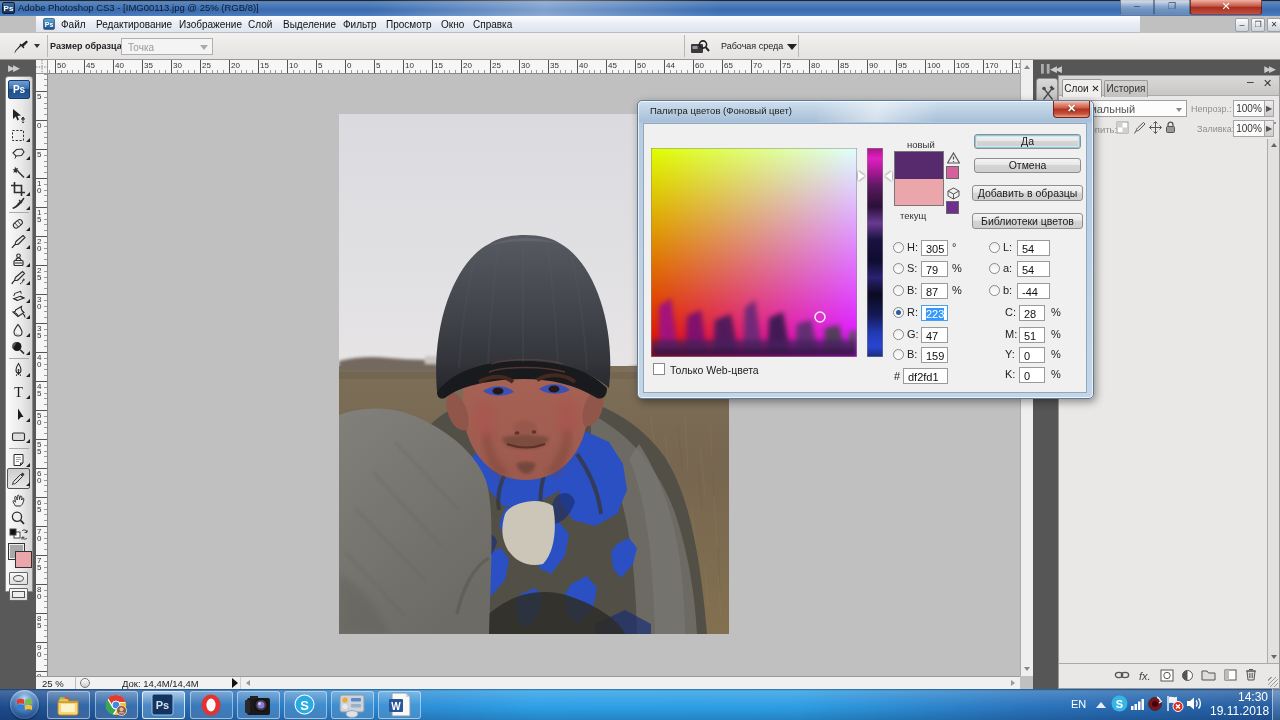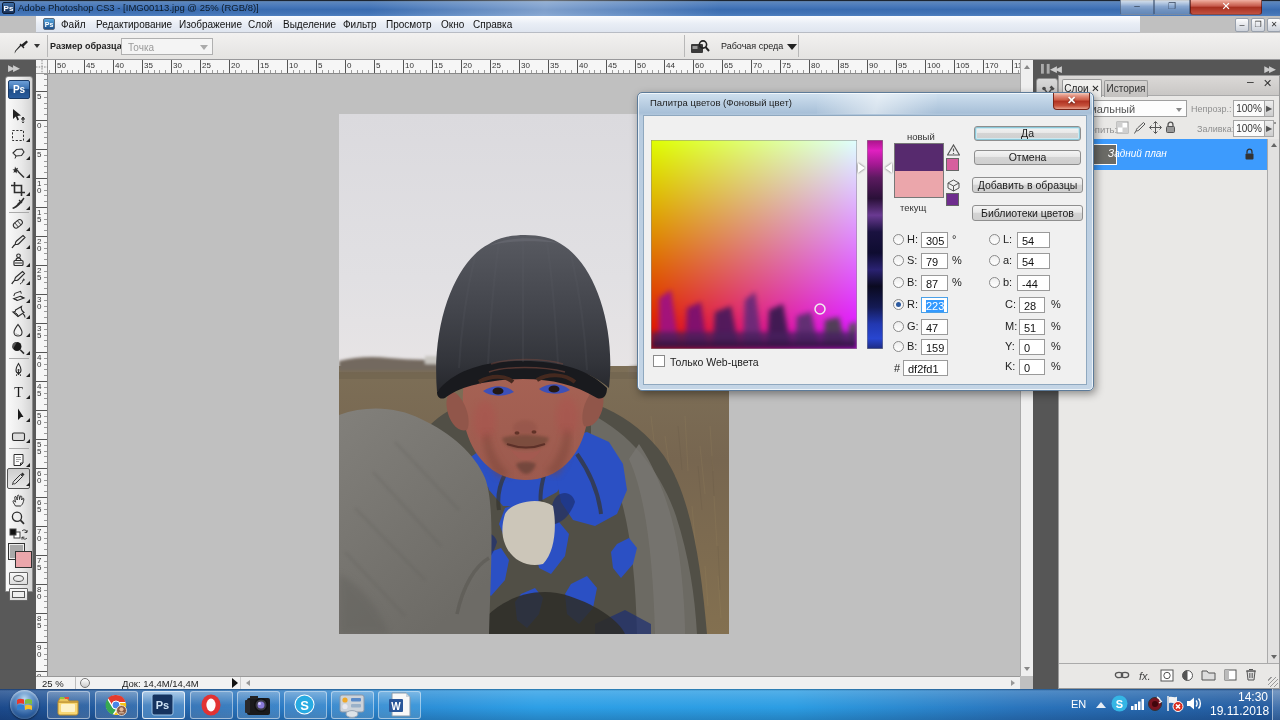--- a/index.html
+++ b/index.html
@@ -792,28 +792,20 @@
       <path d="M6.5 1 v11 M1 6.5 h11 M4.5 2.5 l2-2 2 2 M4.5 10.5 l2 2 2-2 M2.5 4.5 l-2 2 2 2 M10.5 4.5 l2 2 -2 2" stroke="#555" fill="none"></path>
     </svg>
  <svg class="abs" style="left:106px;top:45px" width="11" height="13" viewBox="0 0 11 13">
       <rect x="1.5" y="5.5" width="8" height="6" rx="1" fill="#999" stroke="#555"></rect>
       <path d="M3 5.5 V4 C3 2.3 4 1.2 5.5 1.2 C7 1.2 8 2.3 8 4 V5.5" fill="none" stroke="#555" stroke-width="1.3"></path>
     </svg>
  <div class="abs" style="left:138px;top:48px;font-size:9px;color:#8f8f8f;">Заливка:</div>
  <div class="abs" style="left:174px;top:44px;width:32px;height:17px;background:#fbfbfb;border:1px solid #a5a5a5;font-size:10px;color:#333;text-align:center;line-height:15px;">100%</div>
  <div class="abs" style="left:206px;top:44px;width:9px;height:17px;background:linear-gradient(#eee,#ccc);border:1px solid #a5a5a5;border-left:none;font-size:8px;color:#555;text-align:center;line-height:15px;">▶</div>
 
- <div class="abs" style="left:0;top:63px;width:208px;height:31px;background:#3d9bfd;">
-   <div class="abs" style="left:30px;top:5px;width:28px;height:21px;background:#6b6b66;border:1px solid #fff;"></div>
-   <div class="abs" style="left:49px;top:9px;font-size:10px;font-style:italic;color:#fff;">Задний план</div>
-   <svg class="abs" style="left:185px;top:9px" width="11" height="13" viewBox="0 0 11 13">
-        <rect x="1.5" y="5.5" width="8" height="6" rx="1" fill="#333"></rect>
-        <path d="M3 5.5 V4 C3 2.3 4 1.2 5.5 1.2 C7 1.2 8 2.3 8 4 V5.5" fill="none" stroke="#333" stroke-width="1.3"></path>
-      </svg>
- </div>
 
  <div class="abs" style="left:208px;top:63px;width:12px;height:524px;background:#e2e1e0;border-left:1px solid #aaa;">
   <div class="abs" style="left:3px;top:4px;width:0;height:0;border-left:3px solid transparent;border-right:3px solid transparent;border-bottom:4px solid #666;"></div>
   <div class="abs" style="left:3px;bottom:4px;width:0;height:0;border-left:3px solid transparent;border-right:3px solid transparent;border-top:4px solid #666;"></div>
  </div>
 
  <div class="abs" style="left:0;top:587px;width:220px;height:25px;border-top:1px solid #aaa;background:#e9e8e6;">
   <svg class="abs" style="left:55px;top:6px" width="16" height="10" viewBox="0 0 16 10">
         <g fill="none" stroke="#555" stroke-width="1.4">
           <ellipse cx="5" cy="5" rx="3.6" ry="2.6"></ellipse>
@@ -838,21 +830,21 @@
       </svg>
   <svg class="abs" style="left:186px;top:4px" width="12" height="13" viewBox="0 0 12 13">
         <path d="M2 3 h8 l-1 9 h-6 Z" fill="#ddd" stroke="#555"></path>
         <path d="M1 3 h10 M4 1.5 h4" stroke="#555"></path>
         <path d="M4.5 5 v5 M6 5 v5 M7.5 5 v5" stroke="#555" stroke-width=".7"></path>
       </svg>
  </div>
  <div class="abs" style="right:1px;bottom:1px;width:10px;height:10px;background:repeating-linear-gradient(135deg,transparent 0 2px,#999 2px 3px);"></div>
 
 </div>
-<div class="abs" style="left:637px;top:92px;width:457px;height:299px;">
+<div class="abs" style="left:637px;top:100px;width:457px;height:299px;">
 
  <div class="abs" style="left:0;top:0;width:457px;height:299px;background:linear-gradient(#cfe0ef,#a8c0d8 20px,#b7cbdf 23px,#c4d5e6);border:1px solid #5d7b99;border-radius:5px;box-shadow:2px 3px 8px rgba(0,0,0,.4), inset 0 0 0 1px rgba(255,255,255,.7);"></div>
  <div class="abs" style="left:180px;top:1px;width:120px;height:21px;background:linear-gradient(105deg,rgba(255,255,255,0),rgba(255,255,255,.5) 50%,rgba(255,255,255,0));"></div>
  <div class="abs" style="left:13px;top:5px;font-size:9.5px;color:#1c1c1c;">Палитра цветов (Фоновый цвет)</div>
  <div class="abs" style="left:416px;top:1px;width:37px;height:17px;background:linear-gradient(#f3c9b8 0%,#e29180 18%,#cc5a43 45%,#b03121 50%,#c6523c 80%,#e8a08c 100%);border:1px solid #7a2518;border-top:none;border-radius:0 0 4px 4px;color:#fff;font-size:11px;font-weight:bold;text-align:center;line-height:15px;text-shadow:0 1px 2px rgba(0,0,0,.5);">✕</div>
  <div class="abs" style="left:6px;top:23px;width:444px;height:270px;background:#f0f0f0;border:1px solid #8fa8bf;"></div>
 
  <svg class="abs" style="left:14px;top:48px" width="206" height="209" viewBox="0 0 206 209">
   <defs>
    <linearGradient id="gv" x1="0" y1="0" x2="0" y2="1">

